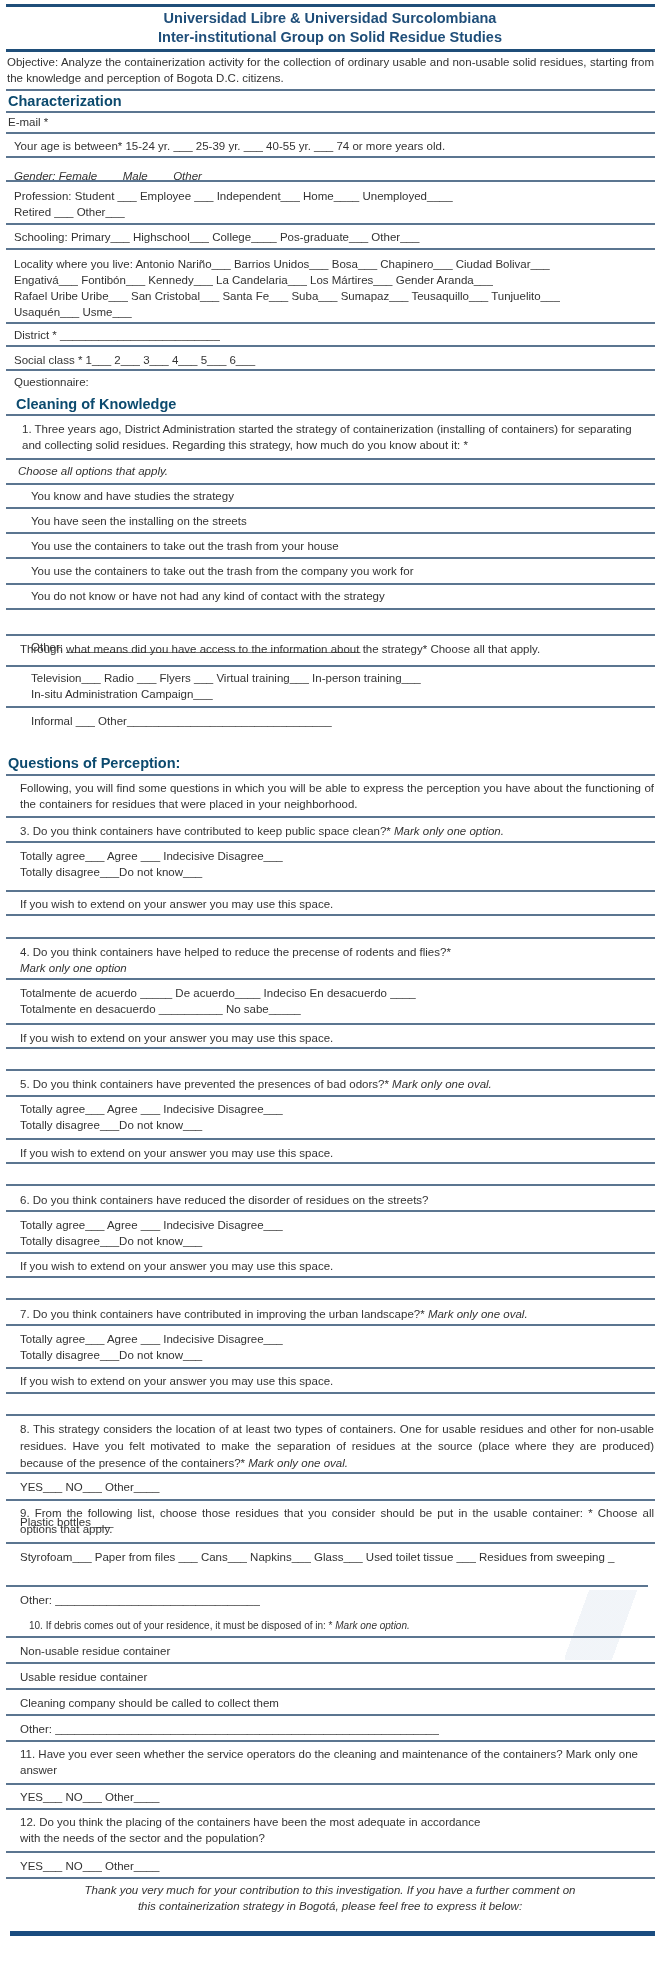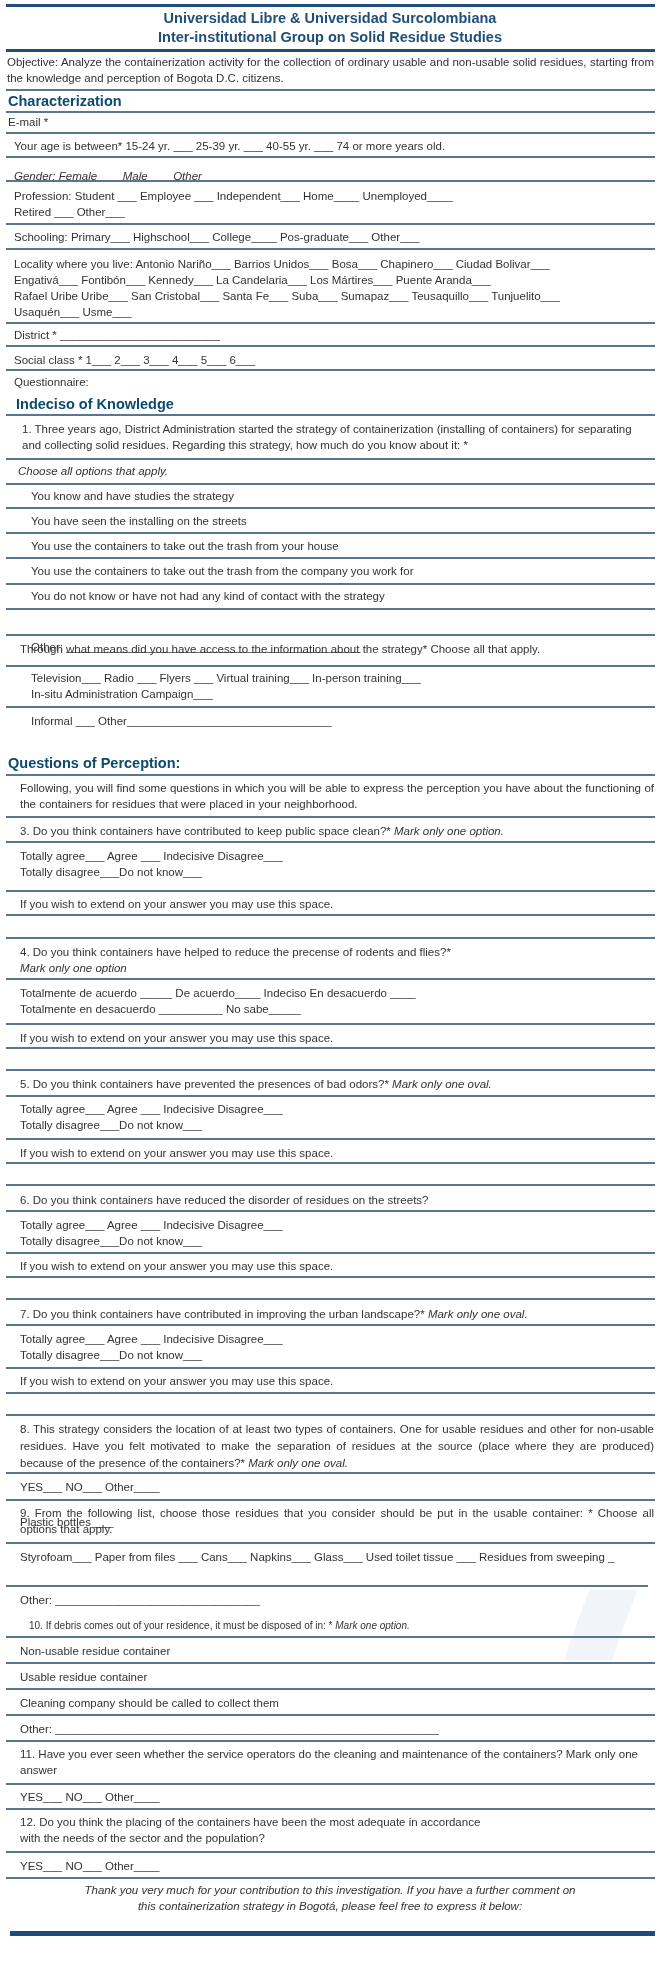--- a/index.html
+++ b/index.html
@@ -41,31 +41,31 @@
   <div class="row ind" style="top:138px;">Your age is between* 15-24 yr. ___ 25-39 yr. ___ 40-55 yr. ___ 74 or more years old.</div>
   <div class="hline" style="top:156px;"></div>
   <div class="row ind" style="top:168px;font-style:italic;">Gender: Female ___ Male ___ Other ___</div>
   <div class="hline" style="top:180px;"></div>
   <div class="row ind" style="top:204px;">Retired ___ Other___</div>
   <div class="row ind" style="top:188px;">Profession: Student ___ Employee ___ Independent___ Home____ Unemployed____</div>
   <div class="hline" style="top:223px;"></div>
   <div class="row ind" style="top:229px;">Schooling: Primary___ Highschool___ College____ Pos-graduate___ Other___</div>
   <div class="hline" style="top:248px;"></div>
   <div class="row ind" style="top:256px;">Locality where you live: Antonio Nariño___ Barrios Unidos___ Bosa___ Chapinero___ Ciudad Bolivar___</div>
-  <div class="row ind" style="top:272px;">Engativá___ Fontibón___ Kennedy___ La Candelaria___ Los Mártires___ Puente Aranda___</div>
+  <div class="row ind" style="top:272px;">Engativá___ Fontibón___ Kennedy___ La Candelaria___ Los Mártires___ Gender Aranda___</div>
   <div class="row ind" style="top:288px;">Rafael Uribe Uribe___ San Cristobal___ Santa Fe___ Suba___ Sumapaz___ Teusaquillo___ Tunjuelito___</div>
   <div class="row ind" style="top:304px;">Usaquén___ Usme___</div>
   <div class="hline" style="top:322px;"></div>
   <div class="row ind" style="top:327px;">District * _________________________</div>
   <div class="hline" style="top:345px;"></div>
   <div class="row ind" style="top:352px;">Social class * 1___ 2___ 3___ 4___ 5___ 6___</div>
   <div class="hline" style="top:369px;"></div>
   <div class="row ind" style="top:374px;">Questionnaire:</div>
 
-  <div class="section" style="top:396px; left:16px;">Indeciso of Knowledge</div>
+  <div class="section" style="top:396px; left:16px;">Cleaning of Knowledge</div>
   <div class="hline" style="top:414px;"></div>
   <div class="row wrap ind" style="top:421px; left:22px; right:10px;">1. Three years ago, District Administration started the strategy of containerization (installing of containers) for separating and collecting solid residues. Regarding this strategy, how much do you know about it: *</div>
   <div class="hline" style="top:458px;"></div>
   <div class="row" style="top:463px; left:18px;"><em>Choose all options that apply.</em></div>
   <div class="hline" style="top:483px;"></div>
   <div class="row ind2" style="top:488px;">You know and have studies the strategy</div>
   <div class="hline" style="top:507px;"></div>
   <div class="row ind2" style="top:513px;">You have seen the installing on the streets</div>
   <div class="hline" style="top:532px;"></div>
   <div class="row ind2" style="top:538px;">You use the containers to take out the trash from your house</div>

